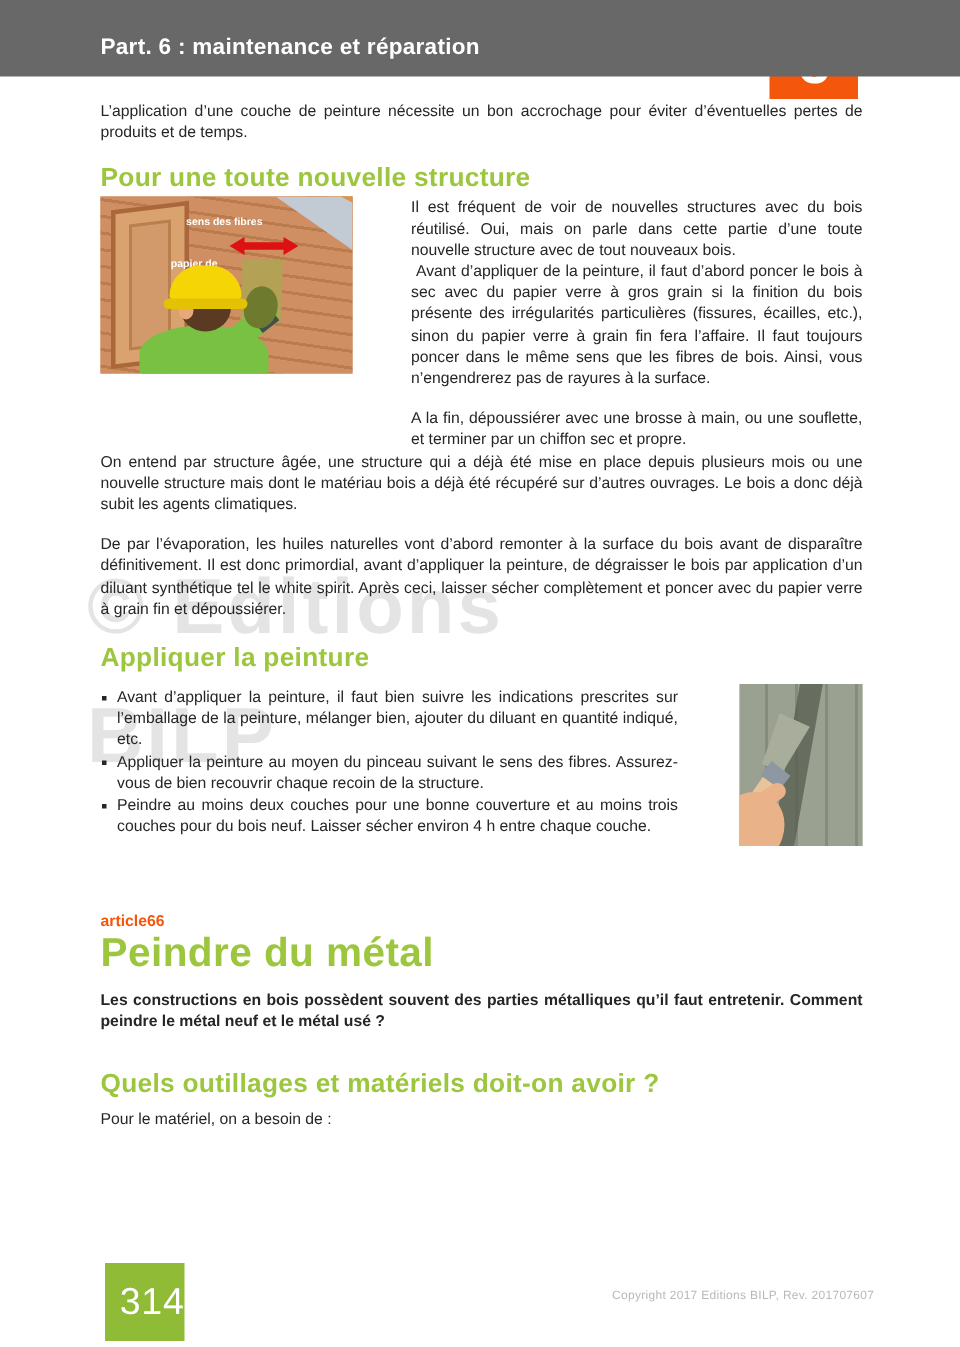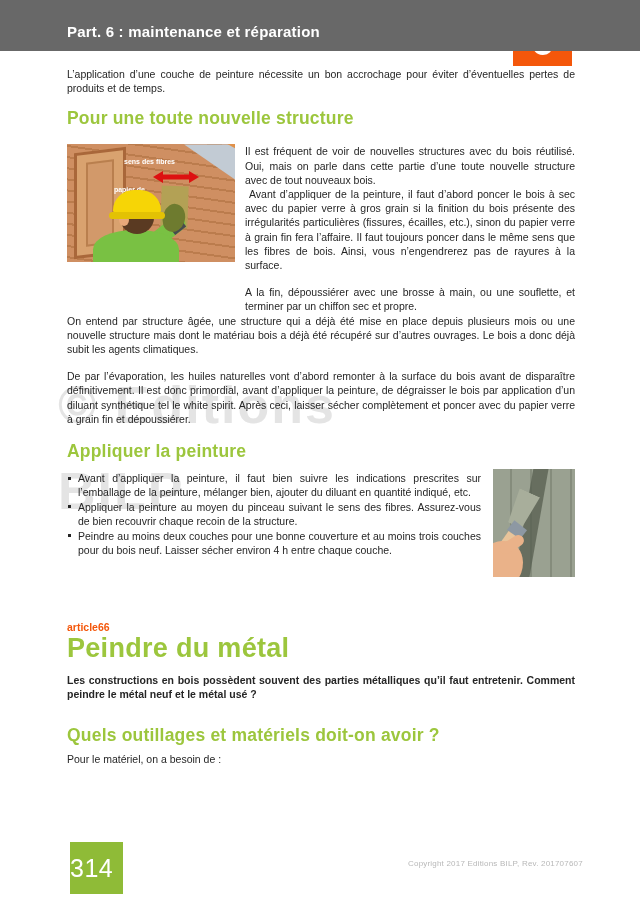--- a/index.html
+++ b/index.html
@@ -42,26 +42,26 @@
     position: absolute; top: 50px; left: 0; width: 640px;
     padding: 0 65px 0 67px; z-index: 1;
   }
   p, li {
     font-size: 10.5px; line-height: 14.2px; text-align: justify; color: #262626;
   }
   .intro { margin-top: 17px; }
   h2 {
     color: #9cc63d; font-size: 17.5px; font-weight: bold; letter-spacing: 0.2px;
   }
-  .h2-first { margin: 13px 0 15px; }
+  .h2-first { margin: 13px 0 2px; }
   .h2-aged  { margin: 21px 0 5px; }
   .h2-apply { margin: 15px 0 9px; }
   .h2-tools { margin: 24px 0 6px; }
 
-  .row { display: flex; align-items: flex-start; }
+  .row { display: flex; align-items: flex-start; gap: 29px; }
   .col-text { flex: 1 1 auto; }
   .gap-para { margin-top: 13px; }
 
   
   .illus {
     flex: 0 0 168px; width: 168px; height: 118px; position: relative;
     overflow: hidden; margin-right: 10px; background: #c8895b;
   }
   .illus .planks { position: absolute; inset: -24px;
     background: repeating-linear-gradient(8deg, #cf8f62 0 9px, #bb7c4d 9px 11px);
@@ -149,21 +149,21 @@
   
   .article-head { display: flex; align-items: baseline; margin-top: 44px; flex-direction: column; }
   .article-id { color: #f4570b; font-weight: bold; font-size: 10.5px; margin-right: 9px; }
   .article-title { color: #9cc63d; font-size: 27px; font-weight: bold; letter-spacing: 0.3px; }
   .lead { font-weight: bold; margin-top: 9px; }
 
   
   .page-square {
     position: absolute; left: 70px; top: 842px; width: 53px; height: 52px;
     background: #8fbb37; z-index: 2;
-    display: flex; align-items: center; justify-content: flex-start;
+    display: flex; align-items: center; justify-content: flex-end;
   }
   .page-number { color: #ffffff; font-size: 25px; letter-spacing: 0.5px; }
   .copyright {
     position: absolute; left: 408px; top: 859px; z-index: 2;
     color: #b8b8b8; font-size: 8px; letter-spacing: 0.2px;
   }
 </style>
 </head>
 <body>
 

